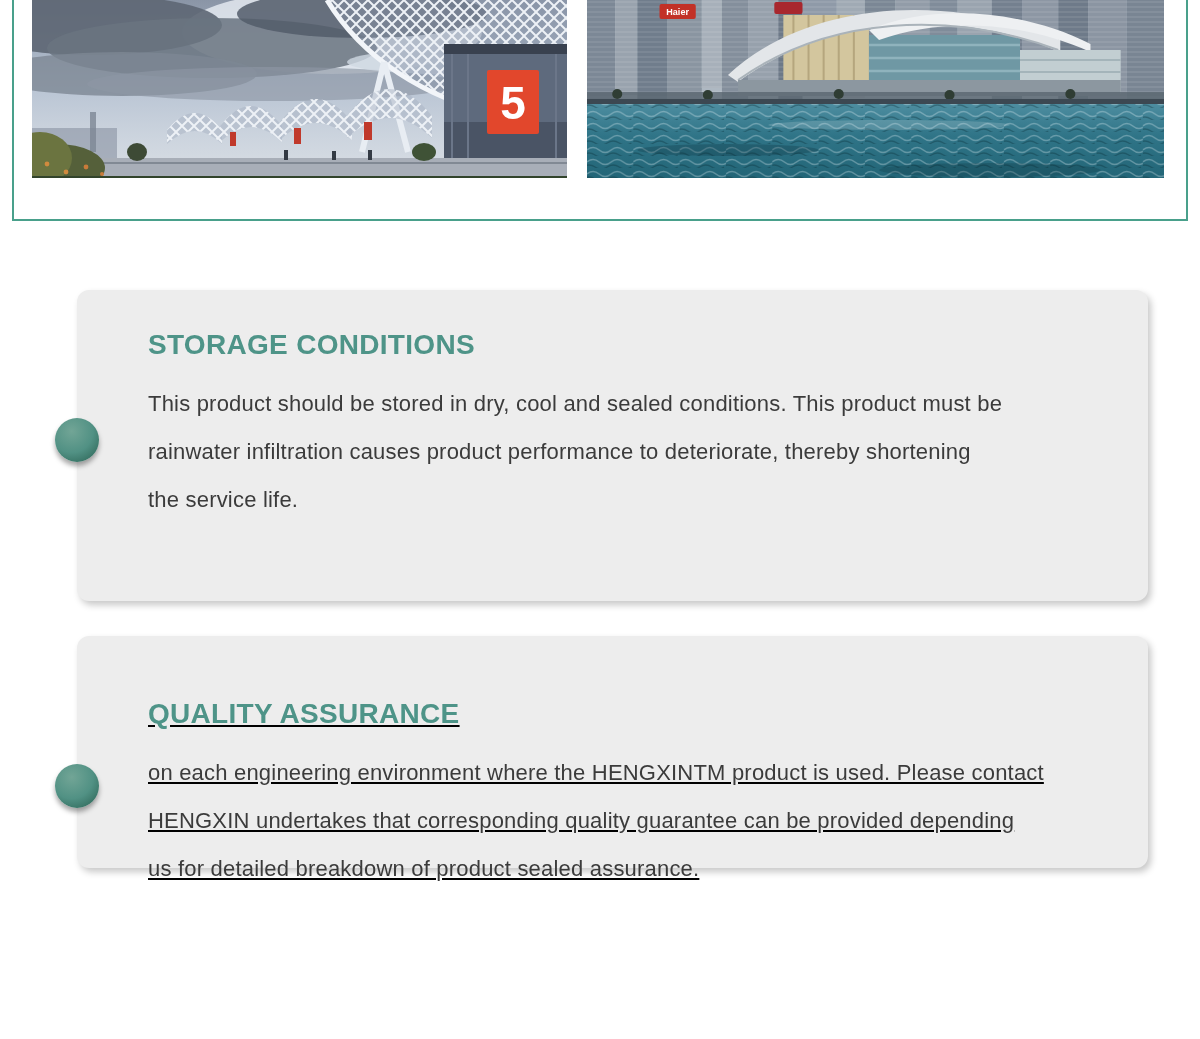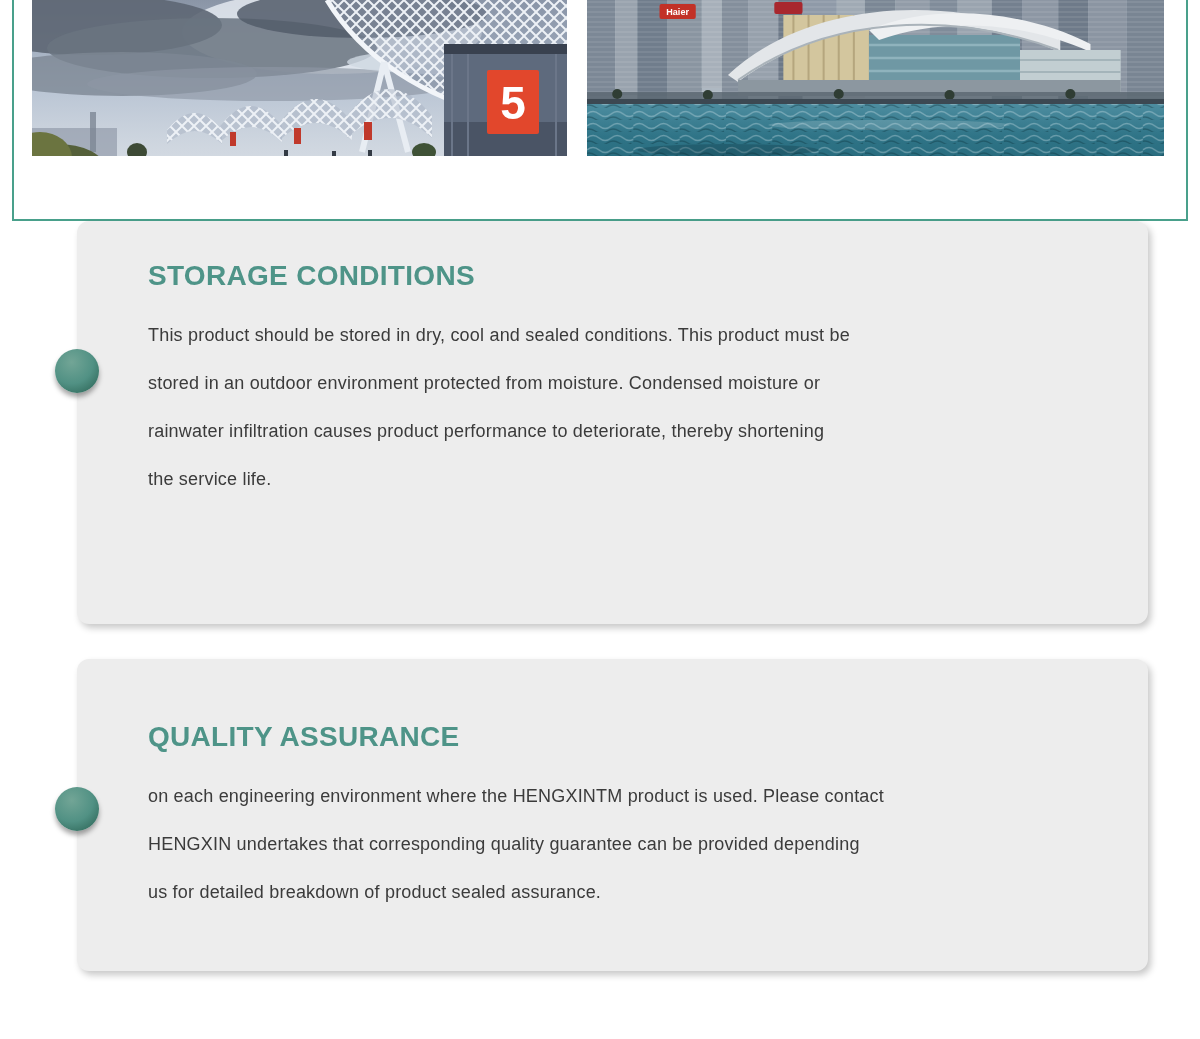--- a/index.html
+++ b/index.html
@@ -9,38 +9,38 @@
     position:relative;
   }
   
   .photo-frame{
     margin:0 12px;height:221px;box-sizing:border-box;
     border:2px solid #49a08b;border-top:none;
     padding:0 22px 23px 18px;
     display:flex;gap:20px;align-items:flex-start;
     background:#ffffff;
   }
-  .photo{height:156px;overflow:hidden;display:block;}
+  .photo{height:178px;overflow:hidden;display:block;}
   .photo-left{width:535px;flex:0 0 535px;}
   .photo-right{flex:1;}
   .photo svg{display:block;width:100%;height:196px;}
   
   .card{
     position:relative;margin-left:77px;width:1071px;box-sizing:border-box;
     background:#ededed;border-radius:12px;
     box-shadow:3px 4px 7px rgba(0,0,0,0.22);
   }
-  .card-1{height:403px;padding:38px 20px 29px 71px;}
-  .card-2{margin-top:35px;height:312px;padding:61px 36px 55px 71px;}
+  .card-1{margin-top:69px;height:311px;padding:38px 20px 29px 71px;}
+  .card-2{margin-top:35px;height:232px;padding:61px 36px 55px 71px;text-decoration:underline;}
   .card h2{
     margin:0 0 18px 0;font-size:28px;line-height:34px;font-weight:bold;
     color:#4e9488;letter-spacing:.3px;
   }
   .card .body-line{
-    font-size:18px;line-height:48px;color:#3b3b3b;letter-spacing:.2px;
+    font-size:22px;line-height:48px;color:#3b3b3b;letter-spacing:.2px;
     white-space:nowrap;
   }
   .dot{
     position:absolute;left:-22px;top:128px;width:44px;height:44px;border-radius:50%;
     background:radial-gradient(circle at 38% 30%, #72a596 0%, #519184 52%, #3a7567 78%, #2c5f52 100%);
     box-shadow:0 4px 5px rgba(0,0,0,0.35);
   }
 </style>
 </head>
 <body>
@@ -189,21 +189,20 @@
       <ellipse cx="400" cy="170" rx="110" ry="7" fill="rgba(8,40,50,.22)"></ellipse>
       <ellipse cx="300" cy="125" rx="120" ry="5" fill="rgba(225,240,245,.18)"></ellipse>
     </svg>
   </span>
 </div>
 
 <section class="card card-1">
   <span class="dot"></span>
   <h2>STORAGE CONDITIONS</h2>
   <div class="body-line">This product should be stored in dry, cool and sealed conditions. This product must be</div>
-  <div class="body-line">stored in an outdoor environment protected from moisture. Condensed moisture or</div>
   <div class="body-line">rainwater infiltration causes product performance to deteriorate, thereby shortening</div>
   <div class="body-line">the service life.</div>
 </section>
 
 <section class="card card-2">
   <span class="dot"></span>
   <h2>QUALITY ASSURANCE</h2>
   <div class="body-line">on each engineering environment where the HENGXINTM product is used. Please contact</div>
   <div class="body-line">HENGXIN undertakes that corresponding quality guarantee can be provided depending</div>
   <div class="body-line">us for detailed breakdown of product sealed assurance.</div>

